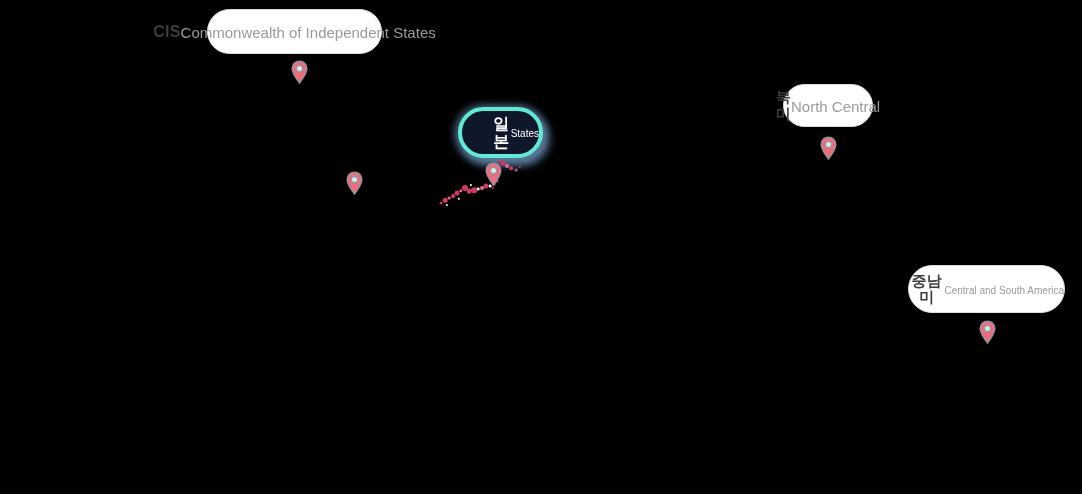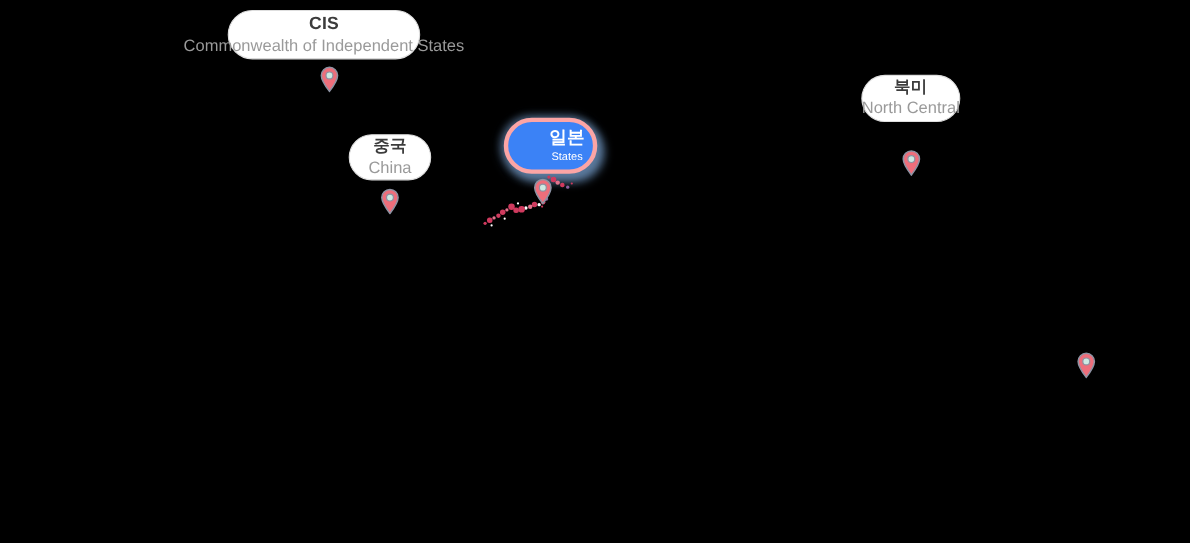--- a/index.html
+++ b/index.html
@@ -16,21 +16,20 @@
     overflow: hidden;
   }
   
   .pill {
     position: absolute;
     box-sizing: border-box;
     background: #ffffff;
     border: 1px solid #dedede;
     border-radius: 999px;
     display: flex;
-    flex-direction: column;
     align-items: center;
     justify-content: center;
     text-align: center;
     box-shadow: 0 2px 6px rgba(0,0,0,0.35);
     cursor: pointer;
     line-height: 1.1;
   }
   .pill .title {
     font-weight: 700;
     color: #3c3c3c;
@@ -38,36 +37,36 @@
     letter-spacing: 0.2px;
   }
   .pill .subtitle {
     color: #9a9a9a;
     font-size: 15px;
     margin-top: 3px;
     white-space: nowrap;
   }
   
   .pill.highlight {
-    background: #3b82f6;
-    border: 4px solid #fca5a5;
+    background: #0f172a;
+    border: 4px solid #5eead4;
     box-shadow: 5px 6px 9px 1px rgba(93,124,160,0.95),
                 -1px 0 7px 2px rgba(93,124,160,0.55),
                 0 2px 10px 3px rgba(93,124,160,0.45);
     padding-left: 30px;
   }
   .pill.highlight .title   { color: #ffffff; font-size: 16px; }
   .pill.highlight .subtitle{ color: #ffffff; font-size: 10px; margin-top: 2px; }
 
   
   .pill-cis   { left: 207px; top:   9px; width: 175px; height: 45px; }
   .pill-cis .title { font-size: 16px; }
   .pill-china { left: 317px; top: 122px; width:  75px; height: 42px; }
   .pill-japan { left: 458px; top: 107px; width:  85px; height: 51px; }
-  .pill-na    { left: 783px; top:  68px; width:  90px; height: 43px; }
+  .pill-na    { left: 783px; top:  84px; width:  90px; height: 43px; }
   .pill-csa   { left: 908px; top: 265px; width: 157px; height: 48px; }
   .pill-csa .subtitle { font-size: 10px; }
 
   
   .pin {
     position: absolute;
     width: 19px;
     height: 24px;
     cursor: pointer;
   }
@@ -94,35 +93,35 @@
 </head>
 <body>
 
 <div class="map-canvas">
 
   <div class="pill pill-cis">
     <div class="title">CIS</div>
     <div class="subtitle">Commonwealth of Independent States</div>
   </div>
 
-  <div class="pill pill-china">
-    <div class="title">중국</div>
-    <div class="subtitle">China</div>
-  </div>
 
   <div class="pill pill-japan highlight">
     <div class="title">일본</div>
     <div class="subtitle">States</div>
   </div>
 
   <div class="pill pill-na">
     <div class="title">북미</div>
     <div class="subtitle">North Central</div>
   </div>
 
+  <div class="pill pill-csa">
+    <div class="title">중남미</div>
+    <div class="subtitle">Central and South America</div>
+  </div>
 
   <div class="dots-layer">
       <div class="island-dot" style="left: 499px; top: 161px; width: 3px; height: 3px; background: rgb(201, 55, 90);"></div>
       <div class="island-dot" style="left: 503px; top: 163px; width: 4.6px; height: 4.6px; background: rgb(207, 58, 94);"></div>
       <div class="island-dot" style="left: 507px; top: 166px; width: 4px; height: 4px; background: rgb(226, 114, 140);"></div>
       <div class="island-dot" style="left: 511px; top: 168px; width: 3.6px; height: 3.6px; background: rgb(207, 58, 94);"></div>
       <div class="island-dot" style="left: 516px; top: 170px; width: 2.8px; height: 2.8px; background: rgb(138, 95, 158);"></div>
       <div class="island-dot" style="left: 520px; top: 167px; width: 2.4px; height: 2.4px; background: rgb(207, 58, 94);"></div>
       <div class="island-dot" style="left: 497px; top: 181px; width: 3.2px; height: 3.2px; background: rgb(138, 95, 158);"></div>
       <div class="island-dot" style="left: 494px; top: 184px; width: 4.4px; height: 4.4px; background: rgb(207, 58, 94);"></div>

